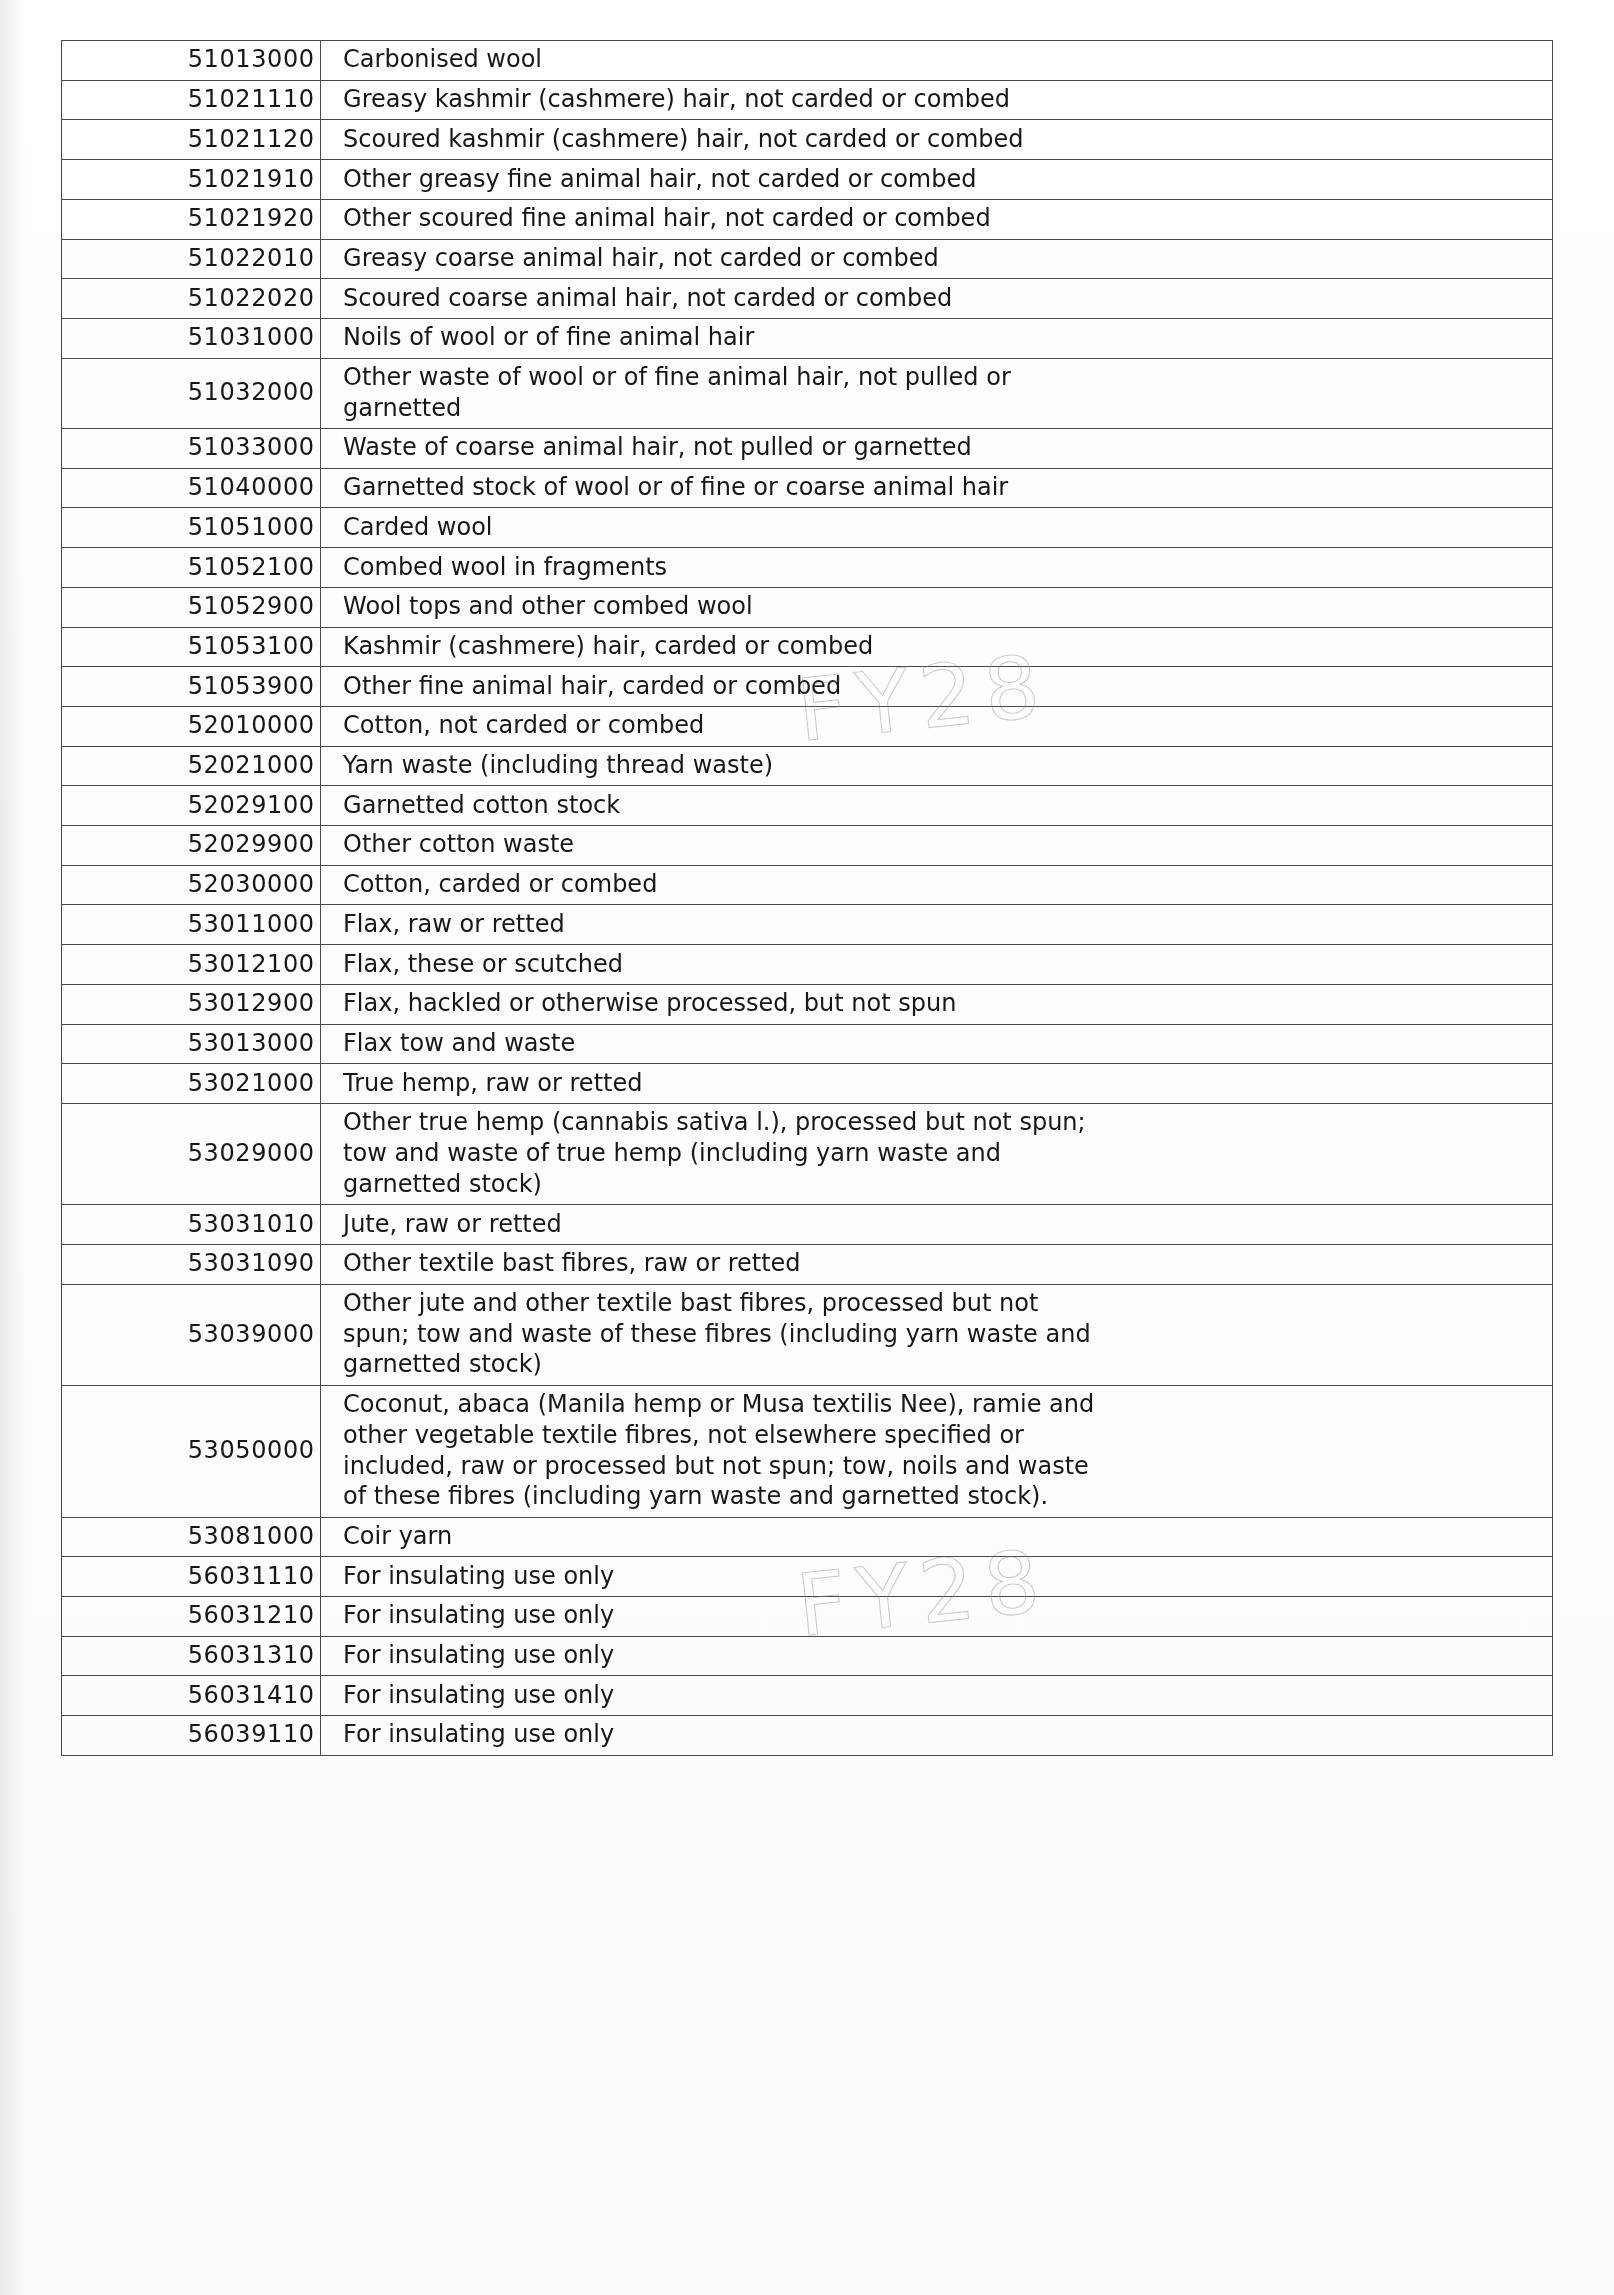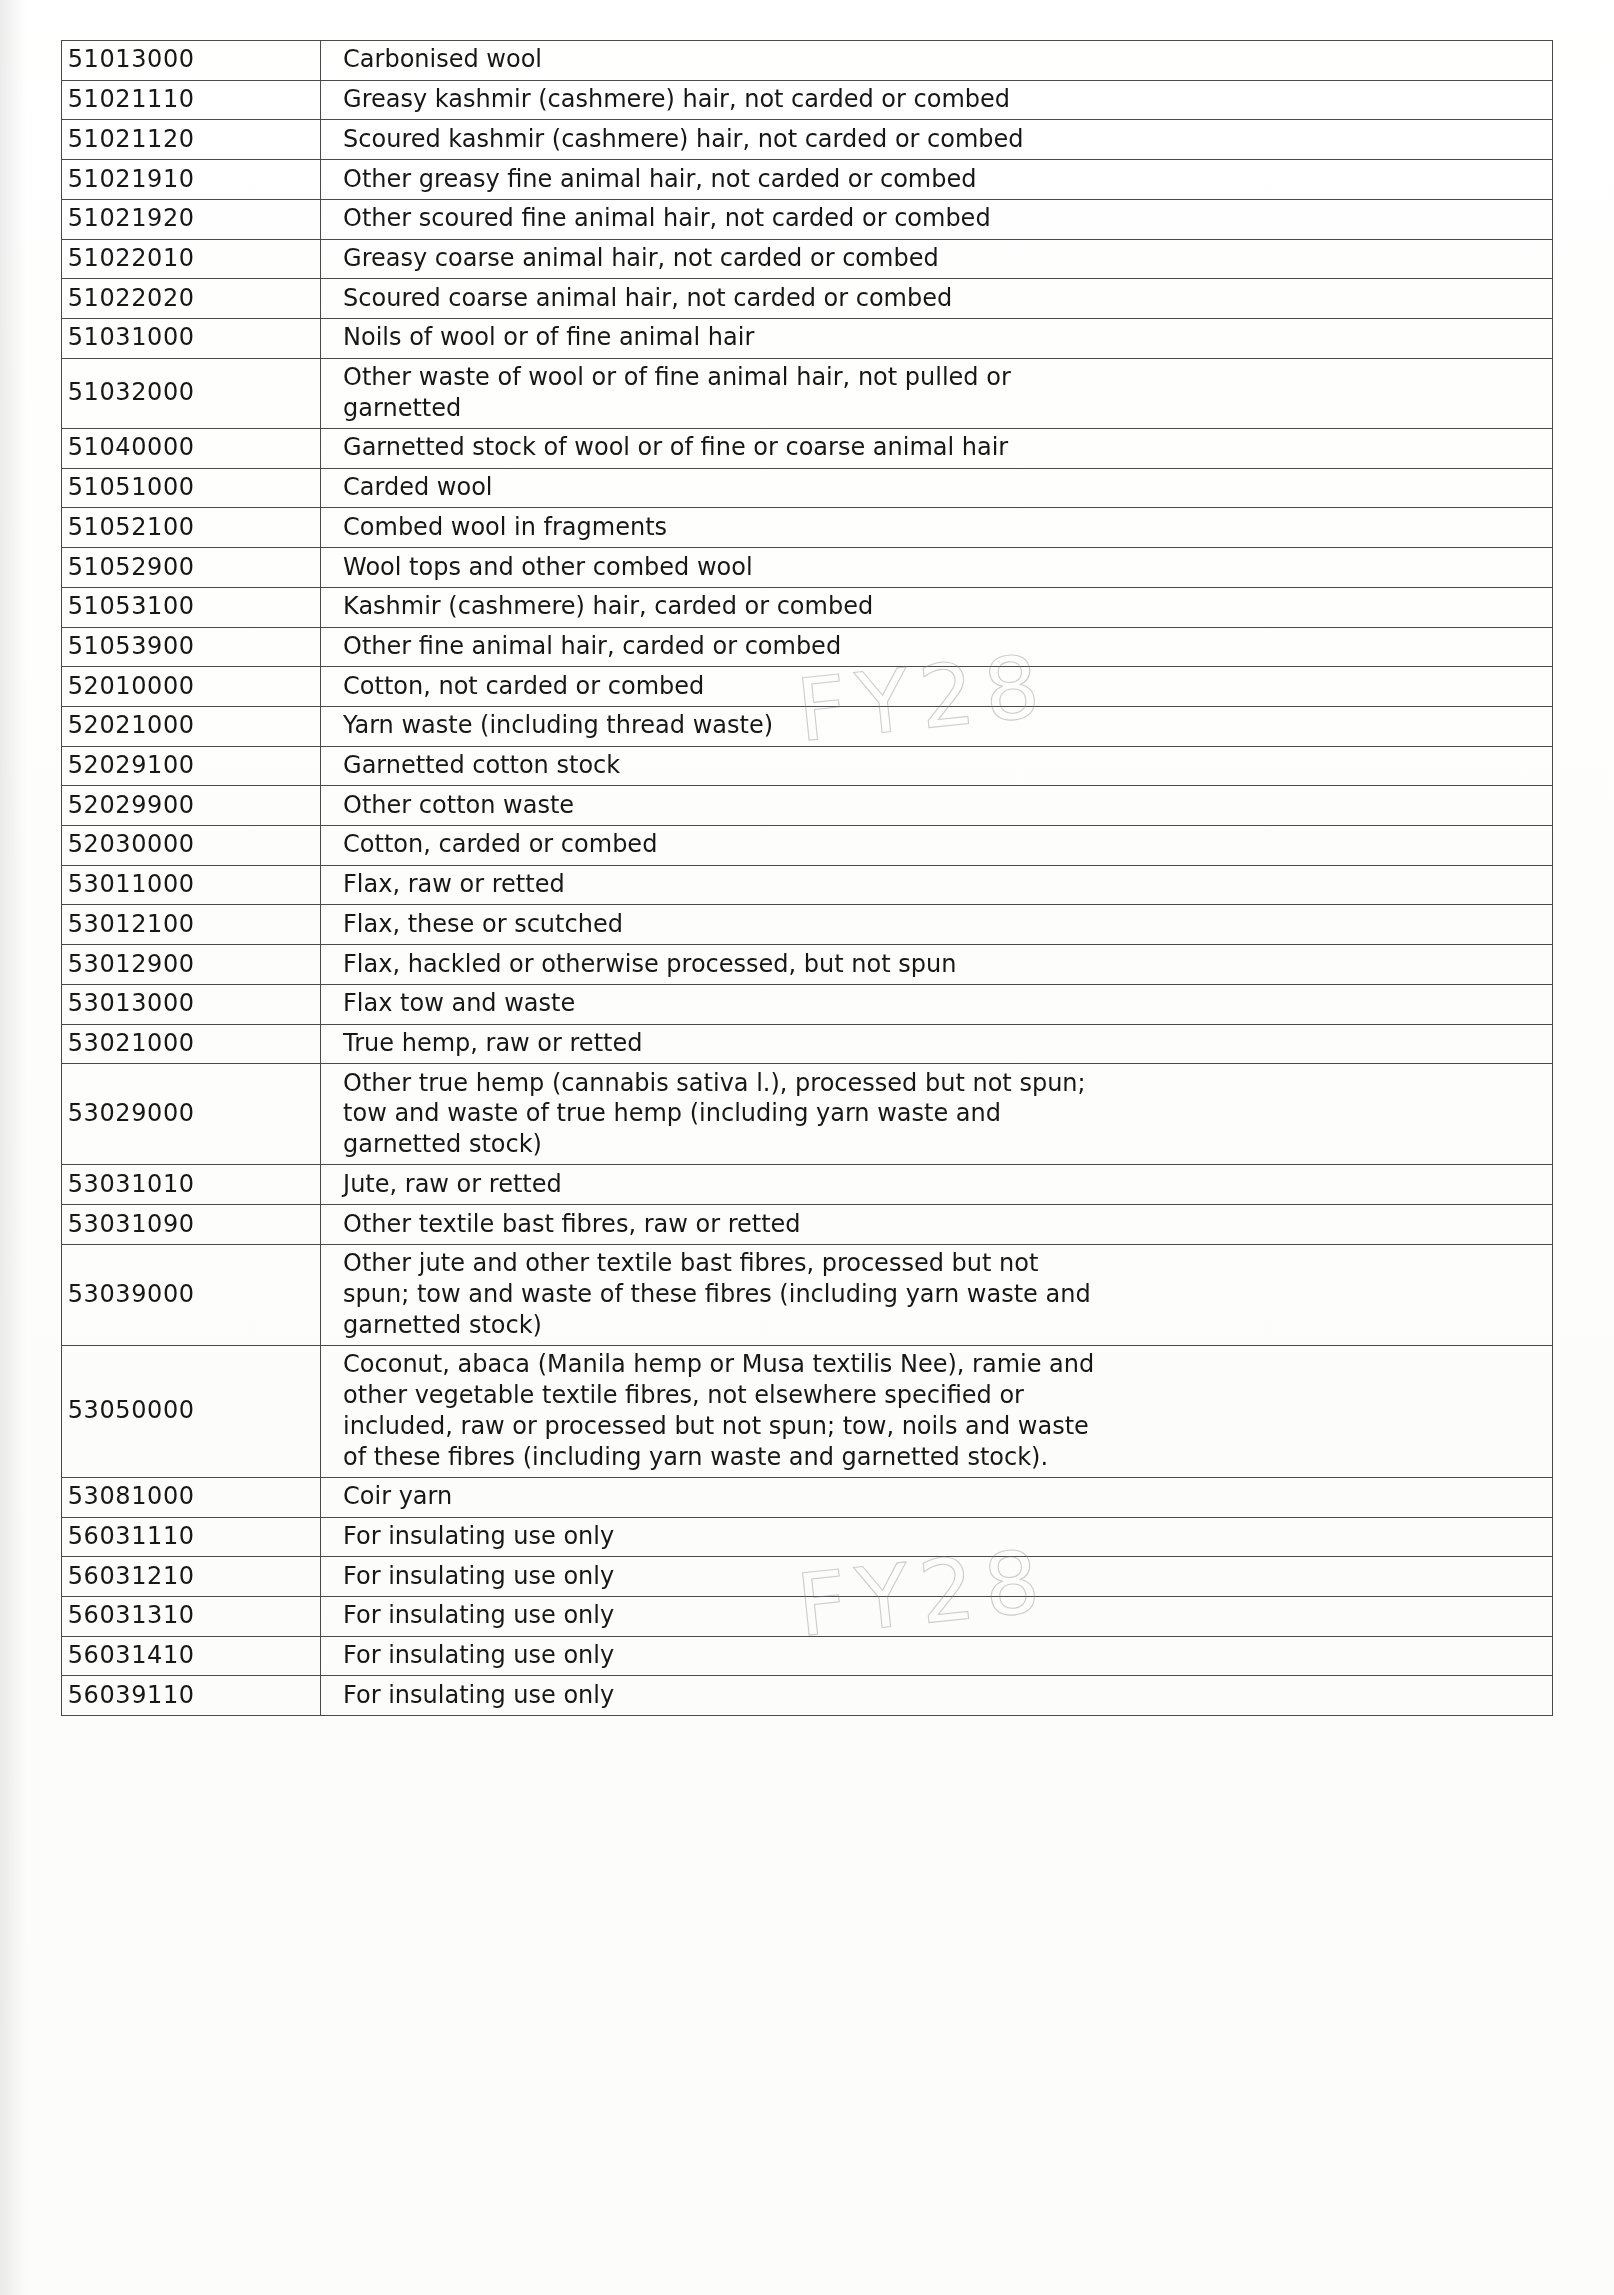--- a/index.html
+++ b/index.html
@@ -38,21 +38,21 @@
     border: 1.1px solid #4a4a4a;
     font-size: 24px;
     line-height: 1.28;
     padding: 3.4px 5.7px 4.6px 5.7px;
     vertical-align: middle;
     color: #171717;
     font-weight: 400;
   }
   td.code {
     width: 247px;
-    text-align: left;
+    text-align: right;
     white-space: nowrap;
     letter-spacing: 0.6px;
     margin-top: 40px;
   }
   td.desc {
     text-align: left;
     padding-left: 11.5px;
   }
   td.desc .line {
     display: block;
@@ -140,20 +140,26 @@
           </td>
         </tr>
         <tr>
           <td class="code">51032000</td>
           <td class="desc">
             <span class="line">Other waste of wool or of fine animal hair, not pulled or</span>
             <span class="line">garnetted</span>
           </td>
         </tr>
         <tr>
+          <td class="code">51033000</td>
+          <td class="desc">
+            <span class="line">Waste of coarse animal hair, not pulled or garnetted</span>
+          </td>
+        </tr>
+        <tr>
           <td class="code">51040000</td>
           <td class="desc">
             <span class="line">Garnetted stock of wool or of fine or coarse animal hair</span>
           </td>
         </tr>
         <tr>
           <td class="code">51051000</td>
           <td class="desc">
             <span class="line">Carded wool</span>
           </td>

